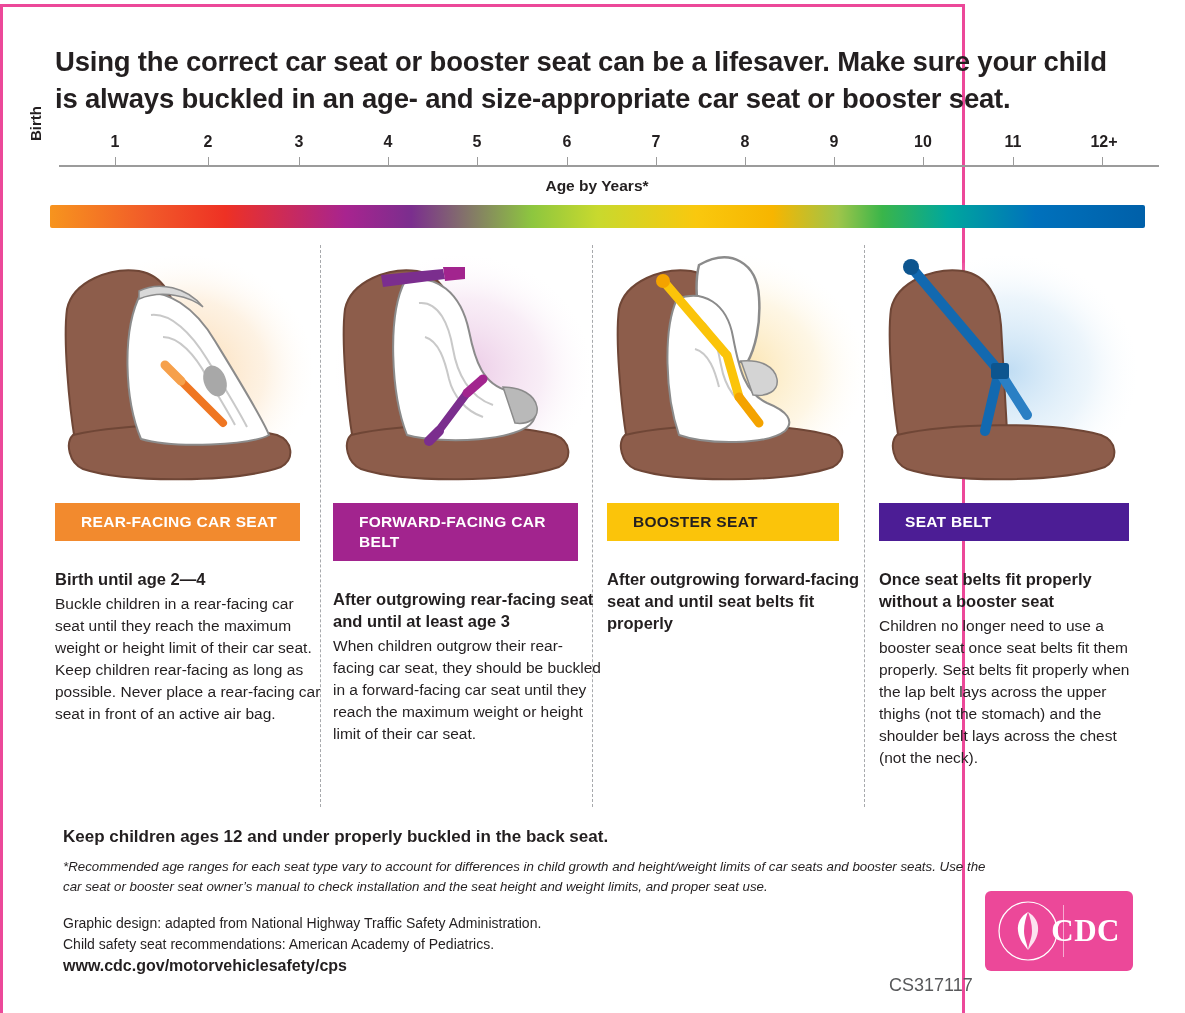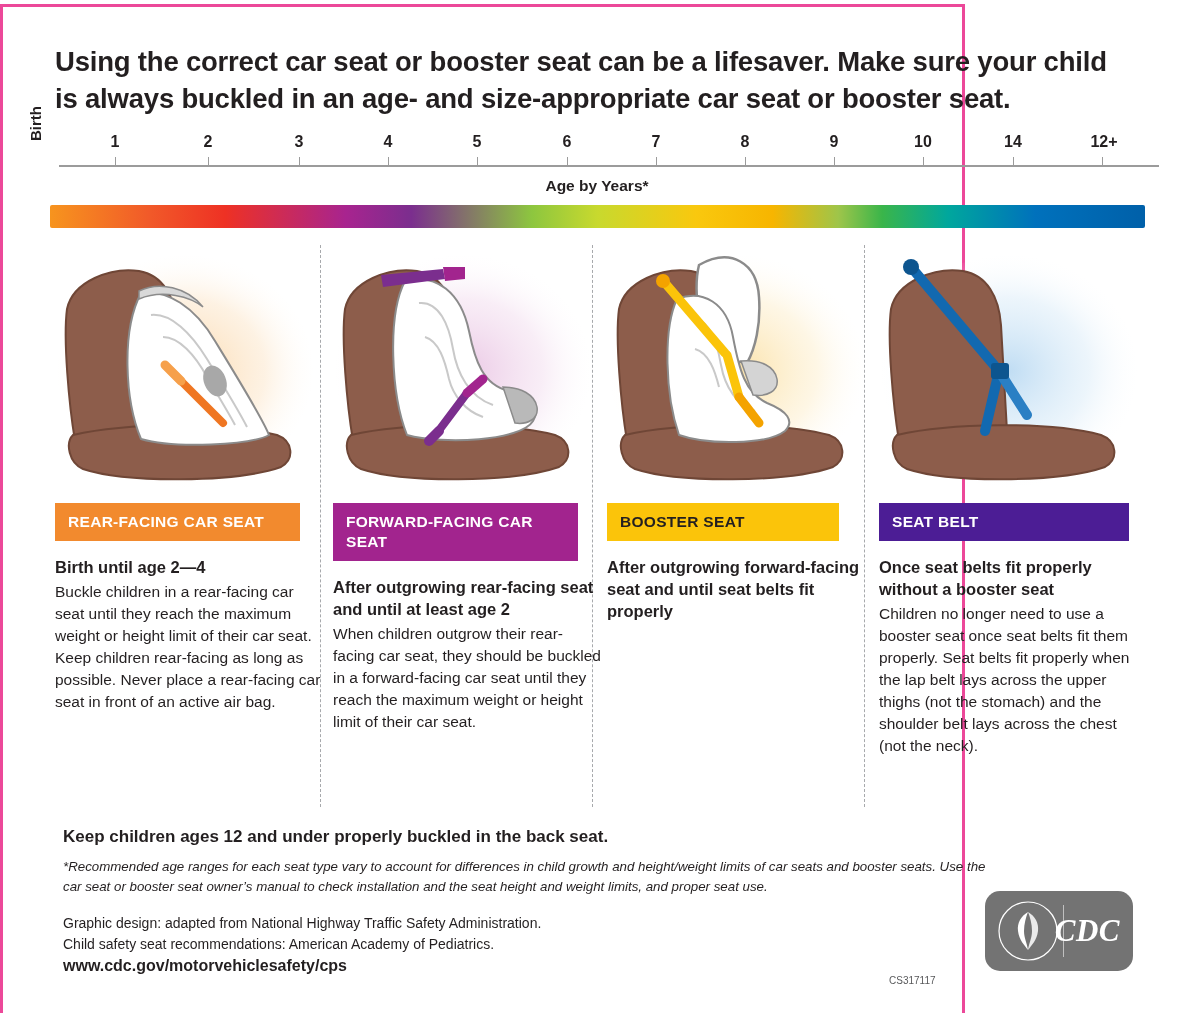--- a/index.html
+++ b/index.html
@@ -139,31 +139,31 @@
     width: 268px;
     height: 258px;
   }
   .art svg { display: block; }
 
   .badge {
     color: #fff;
     font-size: 15.5px;
     font-weight: bold;
     letter-spacing: 0.3px;
-    padding: 9px 12px 9px 13px;
+    padding: 9px 12px 9px 26px;
     line-height: 1.3;
     box-sizing: border-box;
   }
   .badge-1 { background: #f28a2e; width: 245px; }
   .badge-2 { background: #a2248e; width: 245px; }
   .badge-3 { background: #fbc40a; color: #231f20; width: 232px; }
   .badge-4 { background: #4c1d95; width: 250px; }
 
   .sub {
-    margin-top: 16px;
+    margin-top: 28px;
     font-size: 16.5px;
     font-weight: bold;
     line-height: 1.32;
   }
   .body {
     margin-top: 2px;
     font-size: 15.5px;
     line-height: 1.42;
   }
 
@@ -196,33 +196,32 @@
     position: absolute;
     left: 60px;
     top: 950px;
     font-size: 16px;
     font-weight: bold;
   }
   .cs-id {
     position: absolute;
     left: 886px;
     top: 968px;
-    font-size: 10px;
+    font-size: 18px;
     color: #58595b;
   }
 
   .cdc-logo {
     position: absolute;
     left: 982px;
     top: 884px;
     width: 148px;
     height: 80px;
-    background: #737373;
-    border-radius: 15px;
-    font-style: italic;
+    background: #ec4899;
+    border-radius: 6px;
   }
   .cdc-text {
     position: absolute;
     right: 13px;
     top: 22px;
     color: #fff;
     font-size: 31px;
     font-weight: bold;
     letter-spacing: 0.5px;
     font-family: "Liberation Serif", serif;
@@ -270,21 +269,21 @@
     <div class="tick-label" style="left:88px">1</div>
     <div class="tick-label" style="left:181px">2</div>
     <div class="tick-label" style="left:272px">3</div>
     <div class="tick-label" style="left:361px">4</div>
     <div class="tick-label" style="left:450px">5</div>
     <div class="tick-label" style="left:540px">6</div>
     <div class="tick-label" style="left:629px">7</div>
     <div class="tick-label" style="left:718px">8</div>
     <div class="tick-label" style="left:807px">9</div>
     <div class="tick-label" style="left:896px">10</div>
-    <div class="tick-label" style="left:986px">14</div>
+    <div class="tick-label" style="left:986px">11</div>
     <div class="tick-label" style="left:1077px">12+</div>
 
     <div class="axis-title">Age by Years*</div>
     <div class="gradient-bar"></div>
   </div>
 
   <div class="divider div-1"></div>
   <div class="divider div-2"></div>
   <div class="divider div-3"></div>
 
@@ -339,22 +338,22 @@
         <path d="M170,142 C188,142 202,150 204,162 C206,174 194,180 182,178 Z" fill="#b9b9b9" stroke="#8b8b8b" stroke-width="1.5"></path>
 
         <path d="M48,30 L110,24 L112,34 L50,42 Z" fill="#7b2e8e"></path>
         <path d="M110,22 L132,22 L132,34 L112,36 Z" fill="#a2248e"></path>
 
         <path d="M104,188 L134,148" stroke="#7b2e8e" stroke-width="8" stroke-linecap="round" fill="none"></path>
         <path d="M134,148 L150,134" stroke="#a2248e" stroke-width="9" stroke-linecap="round" fill="none"></path>
         <path d="M96,196 L106,186" stroke="#7b2e8e" stroke-width="10" stroke-linecap="round" fill="none"></path>
       </svg>
     </div>
-    <div class="badge badge-2">FORWARD-FACING CAR SEAT</div>
-    <div class="sub">After outgrowing rear-facing seat and until at least age 2</div>
+    <div class="badge badge-2">FORWARD-FACING CAR BELT</div>
+    <div class="sub">After outgrowing rear-facing seat and until at least age 3</div>
     <div class="body">When children outgrow their rear-facing car seat, they should be buckled in a forward-facing car seat until they reach the maximum weight or height limit of their car seat.</div>
   </div>
 
   <div class="col col-3">
     <div class="art">
       <svg width="268" height="258" viewBox="0 0 268 258">
         <defs>
           <radialGradient id="glow3" cx="50%" cy="50%" r="52%">
             <stop offset="0%" stop-color="#fbe0a4" stop-opacity="0.95"></stop>
             <stop offset="60%" stop-color="#fdeecb" stop-opacity="0.5"></stop>

